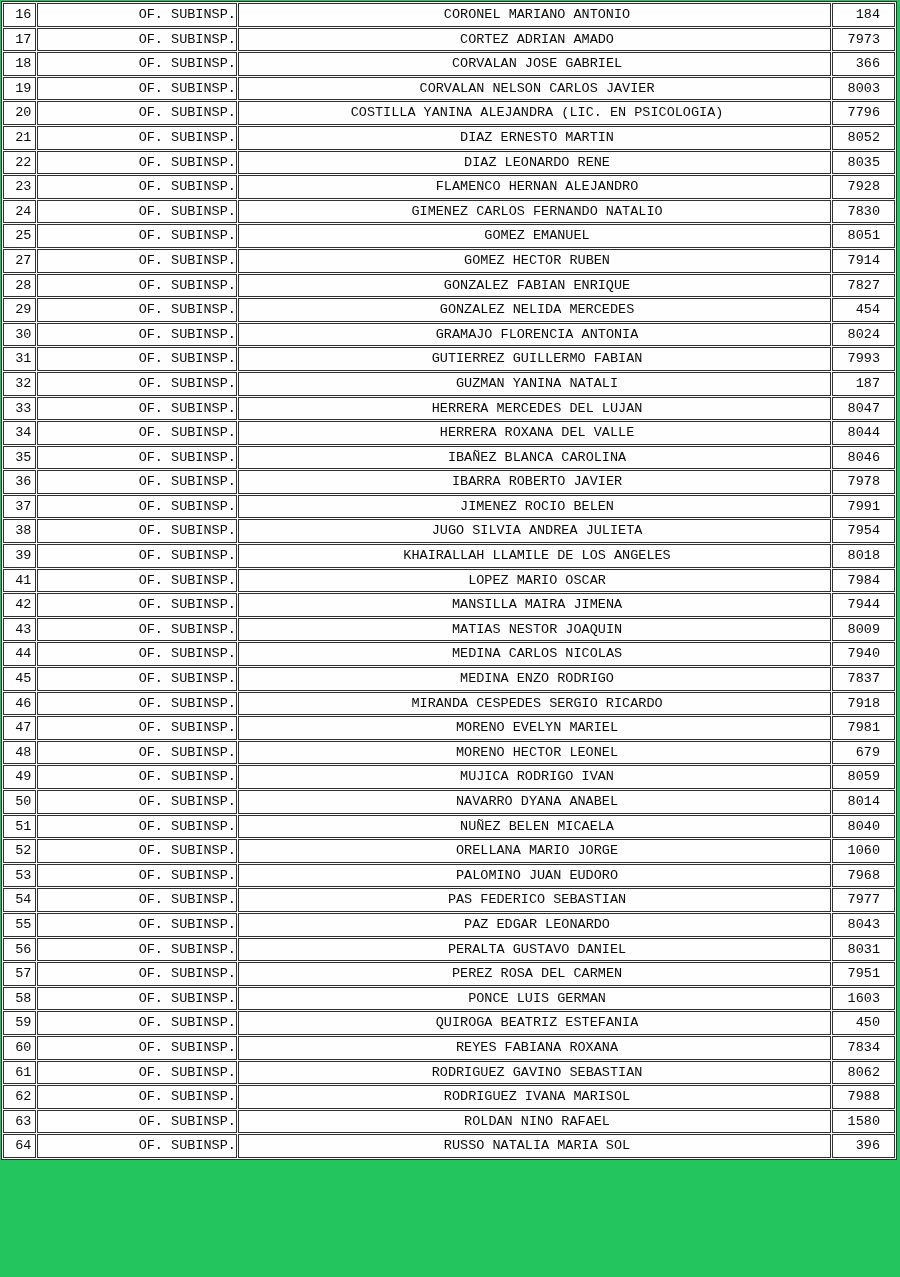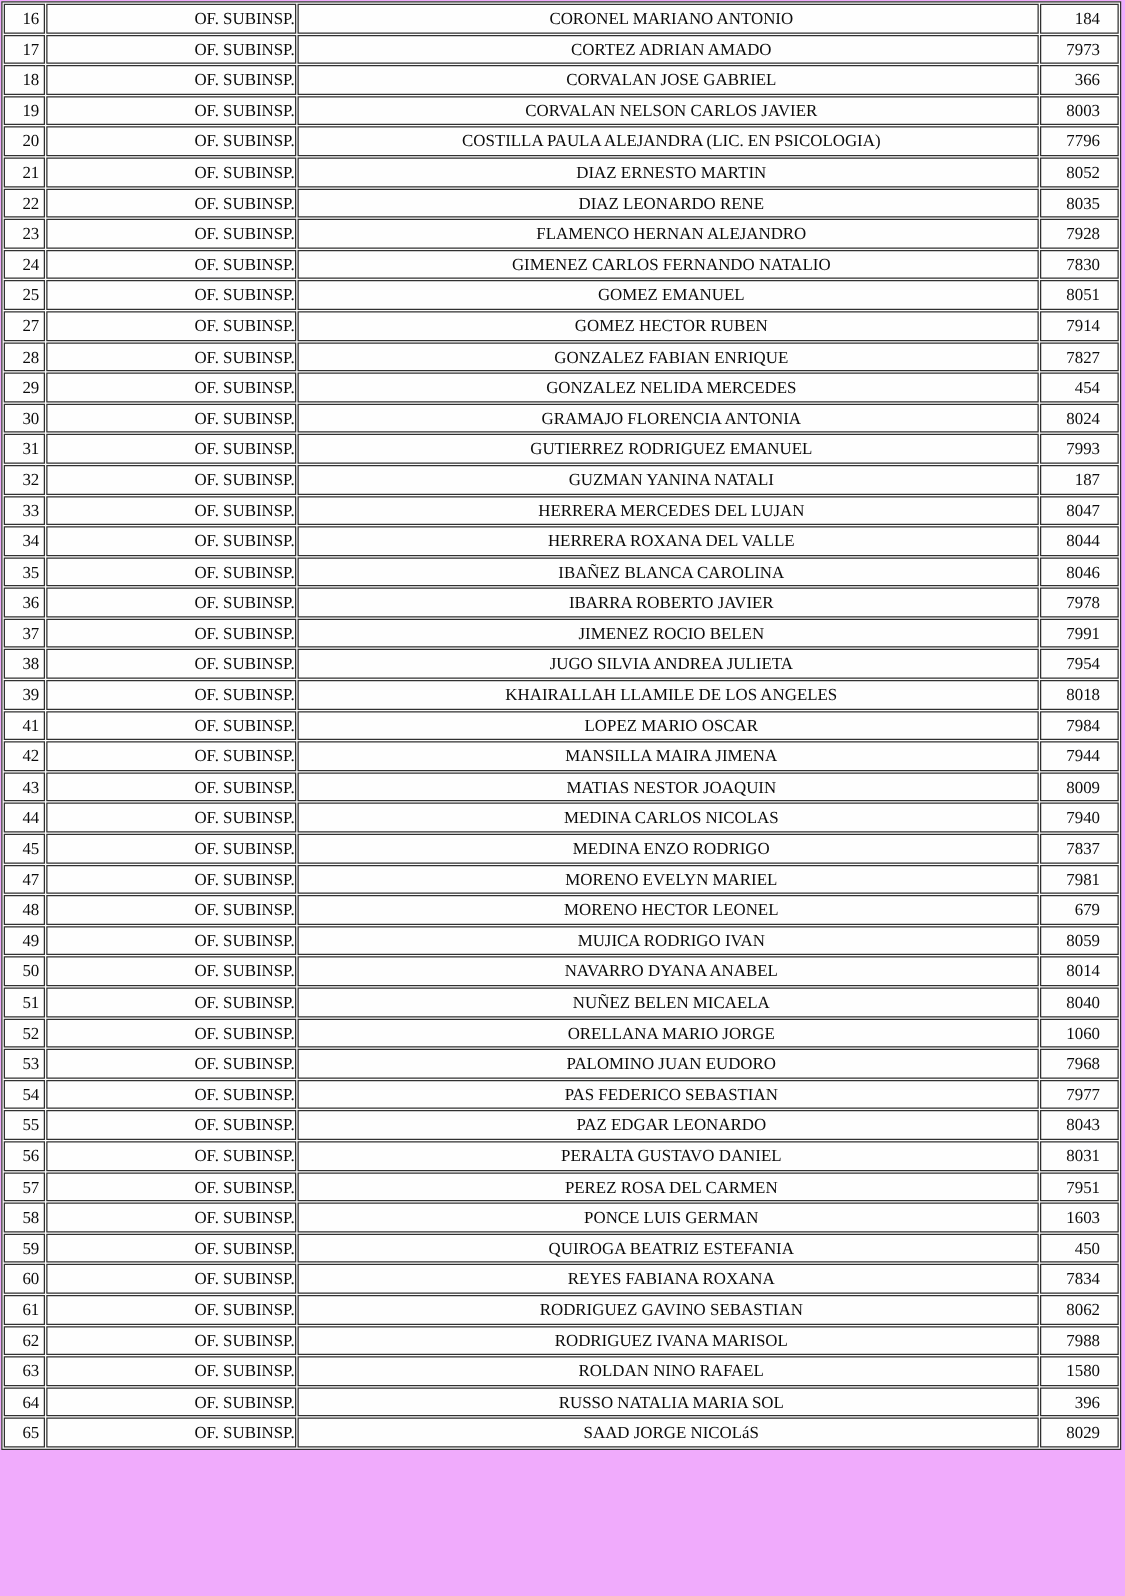--- a/index.html
+++ b/index.html
@@ -4,25 +4,25 @@
 <style>
   html, body {
     margin: 0;
     padding: 0;
     background: #ffffff;
   }
   .page {
     position: relative;
     width: 900px;
     height: 1277px;
-    background: #f0abfc;
+    background: #22c55e;
     box-sizing: border-box;
     padding: 1px;
     overflow: hidden;
-    font-family: Liberation Serif, serif;
+    font-family: Liberation Mono, monospace;
   }
   table.roster {
     border-collapse: separate;
     border-spacing: 1px;
     table-layout: fixed;
     width: 896px;
     margin: 0;
     background: #fdfdfc;
     border: 1px solid #303030;
   }
@@ -88,21 +88,21 @@
         </tr>
         <tr>
           <td class="cell-order">19</td>
           <td class="cell-rank">OF. SUBINSP.</td>
           <td class="cell-name">CORVALAN NELSON CARLOS JAVIER</td>
           <td class="cell-file">8003</td>
         </tr>
         <tr>
           <td class="cell-order">20</td>
           <td class="cell-rank">OF. SUBINSP.</td>
-          <td class="cell-name">COSTILLA PAULA ALEJANDRA (LIC. EN PSICOLOGIA)</td>
+          <td class="cell-name">COSTILLA YANINA ALEJANDRA (LIC. EN PSICOLOGIA)</td>
           <td class="cell-file">7796</td>
         </tr>
         <tr>
           <td class="cell-order">21</td>
           <td class="cell-rank">OF. SUBINSP.</td>
           <td class="cell-name">DIAZ ERNESTO MARTIN</td>
           <td class="cell-file">8052</td>
         </tr>
         <tr>
           <td class="cell-order">22</td>
@@ -148,21 +148,21 @@
         </tr>
         <tr>
           <td class="cell-order">30</td>
           <td class="cell-rank">OF. SUBINSP.</td>
           <td class="cell-name">GRAMAJO FLORENCIA ANTONIA</td>
           <td class="cell-file">8024</td>
         </tr>
         <tr>
           <td class="cell-order">31</td>
           <td class="cell-rank">OF. SUBINSP.</td>
-          <td class="cell-name">GUTIERREZ RODRIGUEZ EMANUEL</td>
+          <td class="cell-name">GUTIERREZ GUILLERMO FABIAN</td>
           <td class="cell-file">7993</td>
         </tr>
         <tr>
           <td class="cell-order">32</td>
           <td class="cell-rank">OF. SUBINSP.</td>
           <td class="cell-name">GUZMAN YANINA NATALI</td>
           <td class="cell-file">187</td>
         </tr>
         <tr>
           <td class="cell-order">33</td>
@@ -230,20 +230,26 @@
           <td class="cell-name">MEDINA CARLOS NICOLAS</td>
           <td class="cell-file">7940</td>
         </tr>
         <tr>
           <td class="cell-order">45</td>
           <td class="cell-rank">OF. SUBINSP.</td>
           <td class="cell-name">MEDINA ENZO RODRIGO</td>
           <td class="cell-file">7837</td>
         </tr>
         <tr>
+          <td class="cell-order">46</td>
+          <td class="cell-rank">OF. SUBINSP.</td>
+          <td class="cell-name">MIRANDA CESPEDES SERGIO RICARDO</td>
+          <td class="cell-file">7918</td>
+        </tr>
+        <tr>
           <td class="cell-order">47</td>
           <td class="cell-rank">OF. SUBINSP.</td>
           <td class="cell-name">MORENO EVELYN MARIEL</td>
           <td class="cell-file">7981</td>
         </tr>
         <tr>
           <td class="cell-order">48</td>
           <td class="cell-rank">OF. SUBINSP.</td>
           <td class="cell-name">MORENO HECTOR LEONEL</td>
           <td class="cell-file">679</td>
@@ -336,22 +342,16 @@
           <td class="cell-order">63</td>
           <td class="cell-rank">OF. SUBINSP.</td>
           <td class="cell-name">ROLDAN NINO RAFAEL</td>
           <td class="cell-file">1580</td>
         </tr>
         <tr>
           <td class="cell-order">64</td>
           <td class="cell-rank">OF. SUBINSP.</td>
           <td class="cell-name">RUSSO NATALIA MARIA SOL</td>
           <td class="cell-file">396</td>
-        </tr>
-        <tr>
-          <td class="cell-order">65</td>
-          <td class="cell-rank">OF. SUBINSP.</td>
-          <td class="cell-name">SAAD JORGE NICOLáS</td>
-          <td class="cell-file">8029</td>
         </tr>
       </tbody>
   </table>
 </div>
 
 </body></html>

